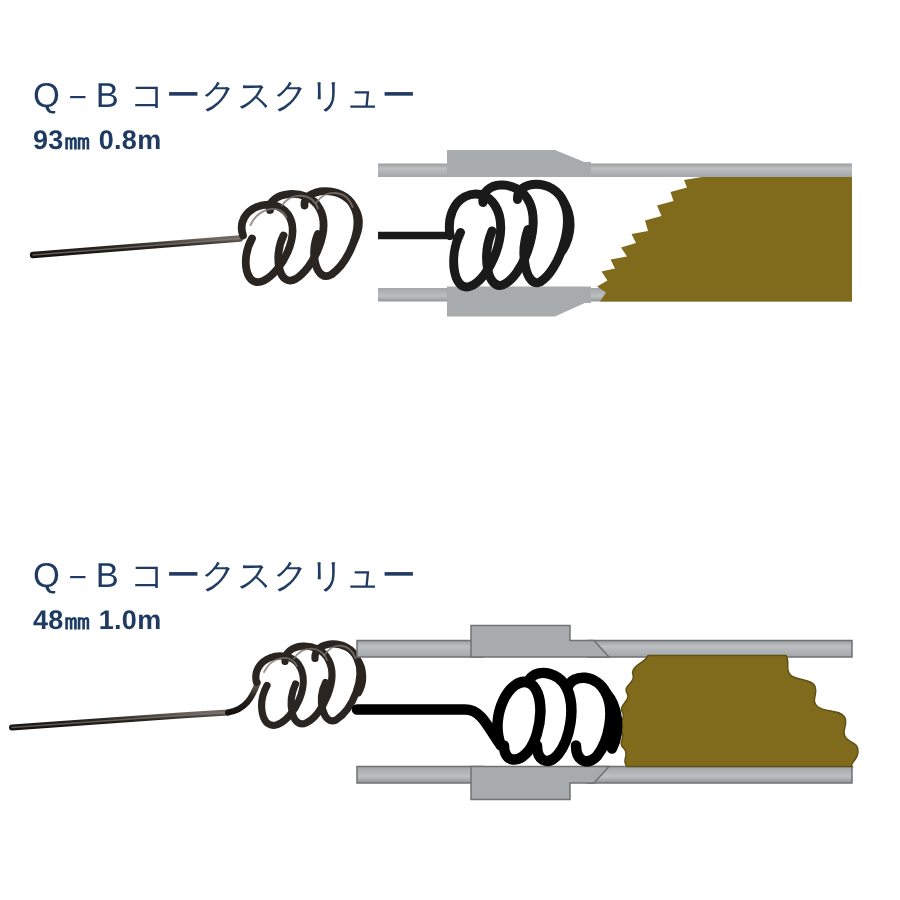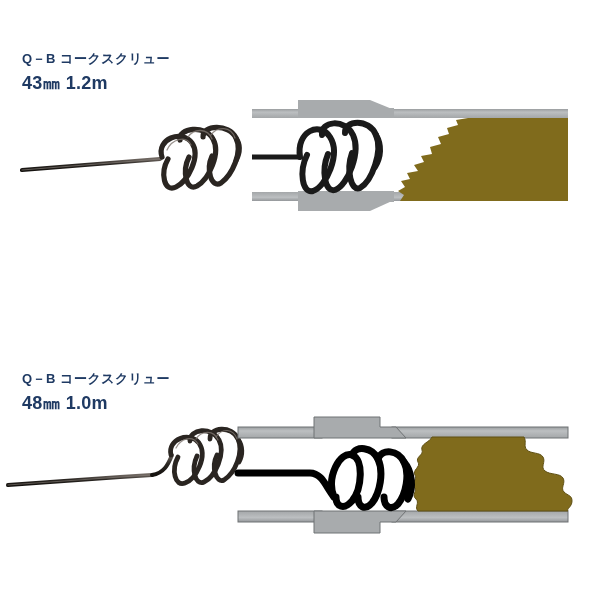--- a/index.html
+++ b/index.html
@@ -25,22 +25,22 @@
 
   .label-group {
     position: absolute;
     left: 22px;
     top: 52px;
     line-height: 1.0;
     color: #1f3a63;
     white-space: nowrap;
   }
   .label-title {
-    font-size: 13px;
-    font-weight: bold;
+    font-size: 23px;
+    font-weight: normal;
     letter-spacing: 0.5px;
     color: #1f3a63;
     margin: 0 0 9px 0;
   }
   .label-spec {
     font-size: 18px;
     font-weight: bold;
     letter-spacing: 0.2px;
     color: #1f3a63;
     margin: 0;
@@ -54,21 +54,21 @@
   }
   .figure svg { display: block; }
 </style>
 </head>
 <body>
 
 <div class="product-block" id="block-1">
 
   <div class="label-group">
     <div class="label-title">Q－B コークスクリュー</div>
-    <div class="label-spec">43㎜ 1.2m</div>
+    <div class="label-spec">93㎜ 0.8m</div>
   </div>
 
   <div class="figure">
     <svg width="600" height="140" viewBox="0 0 600 140" xmlns="http://www.w3.org/2000/svg">
       <defs>
         <linearGradient id="wireGrad1" x1="0" y1="0" x2="0" y2="1">
           <stop offset="0%" stop-color="#6e6660"></stop>
           <stop offset="45%" stop-color="#2a2622"></stop>
           <stop offset="100%" stop-color="#15120f"></stop>
         </linearGradient>

